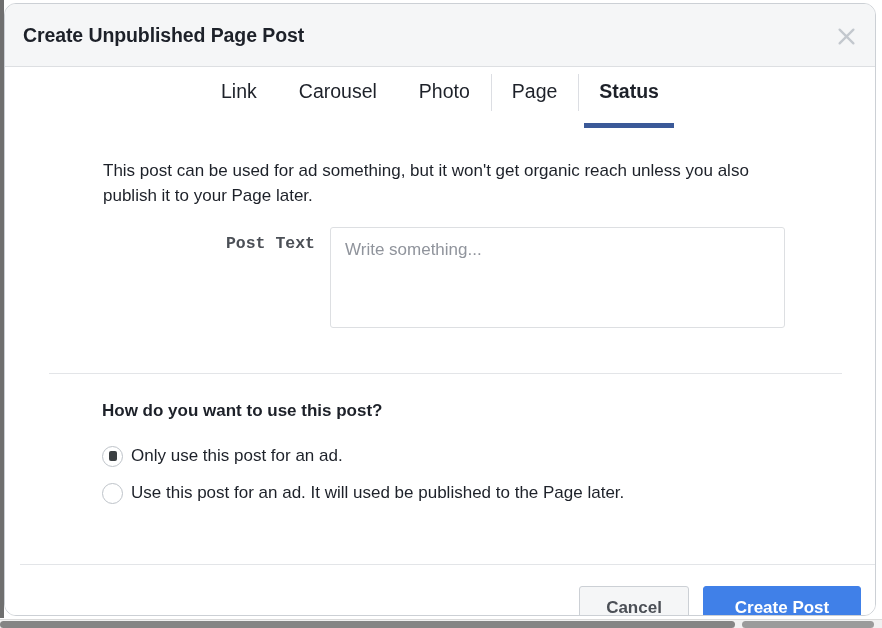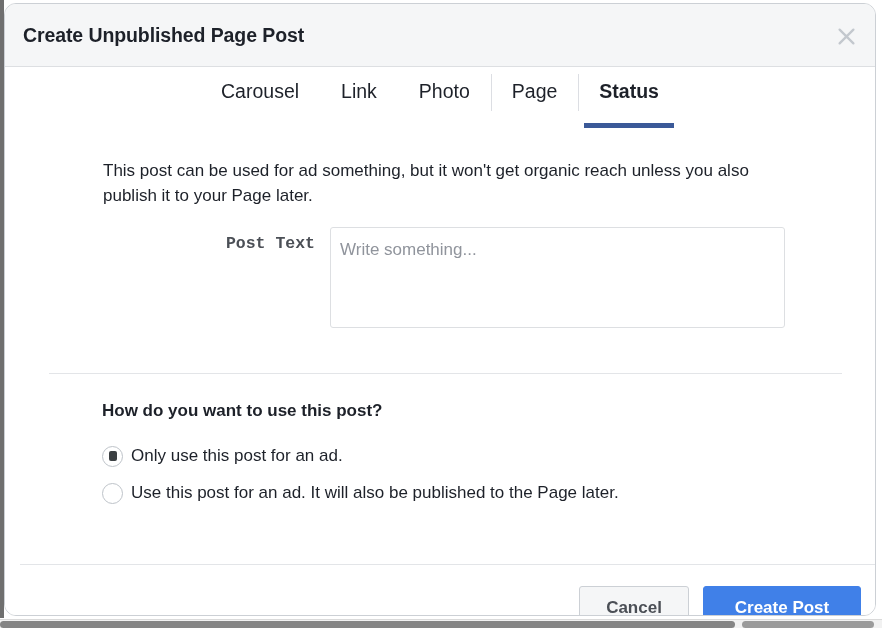--- a/index.html
+++ b/index.html
@@ -208,21 +208,21 @@
   .post-textarea {
     position: absolute;
     left: 325px;
     top: -1px;
     width: 455px;
     height: 101px;
     border: 1px solid #dddfe2;
     border-radius: 3px;
     background: #ffffff;
     box-sizing: border-box;
-    padding: 12px 9px;
+    padding: 12px 14px;
     font-family: "Liberation Sans", sans-serif;
     font-size: 17px;
     color: #1d2129;
     resize: none;
     outline: none;
   }
   .post-textarea::placeholder {
     color: #90949c;
   }
 
@@ -348,22 +348,22 @@
         <span>
           <svg width="19" height="19" viewBox="0 0 19 19" aria-hidden="true">
             <path d="M2.6 2.6 L16.4 16.4 M16.4 2.6 L2.6 16.4" stroke="#c3c8ce" stroke-width="2.3" stroke-linecap="round"></path>
           </svg>
         </span>
       </button>
     </div>
 
     <div class="tabs-row">
       <div class="tabs-inner" id="tabs-inner">
+          <div class="tab">Link</div>
           <div class="tab">Carousel</div>
-          <div class="tab">Link</div>
           <div class="tab">Photo</div>
           <div class="tab divider-left">Page</div>
           <div class="tab active divider-left">Status</div>
         </div>
     </div>
 
     <div class="dlg-body">
 
       <div class="intro-text">This post can be used for ad something, but it won't get organic reach unless you also publish it to your Page later.</div>
 
@@ -376,21 +376,21 @@
 
       <div class="question">How do you want to use this post?</div>
 
       <div class="radio-group" id="radio-group">
           <div class="radio-row checked">
             <span class="radio-mark"></span>
             <span class="radio-label">Only use this post for an ad.</span>
           </div>
           <div class="radio-row">
             <span class="radio-mark"></span>
-            <span class="radio-label">Use this post for an ad. It will also be published to the Page later.</span>
+            <span class="radio-label">Use this post for an ad. It will used be published to the Page later.</span>
           </div>
         </div>
     </div>
 
     <div class="dlg-footer">
       <div class="footer-hr"></div>
       <div class="footer-btns">
         <button class="btn btn-secondary">Cancel</button>
         <button class="btn btn-primary">Create Post</button>
       </div>

